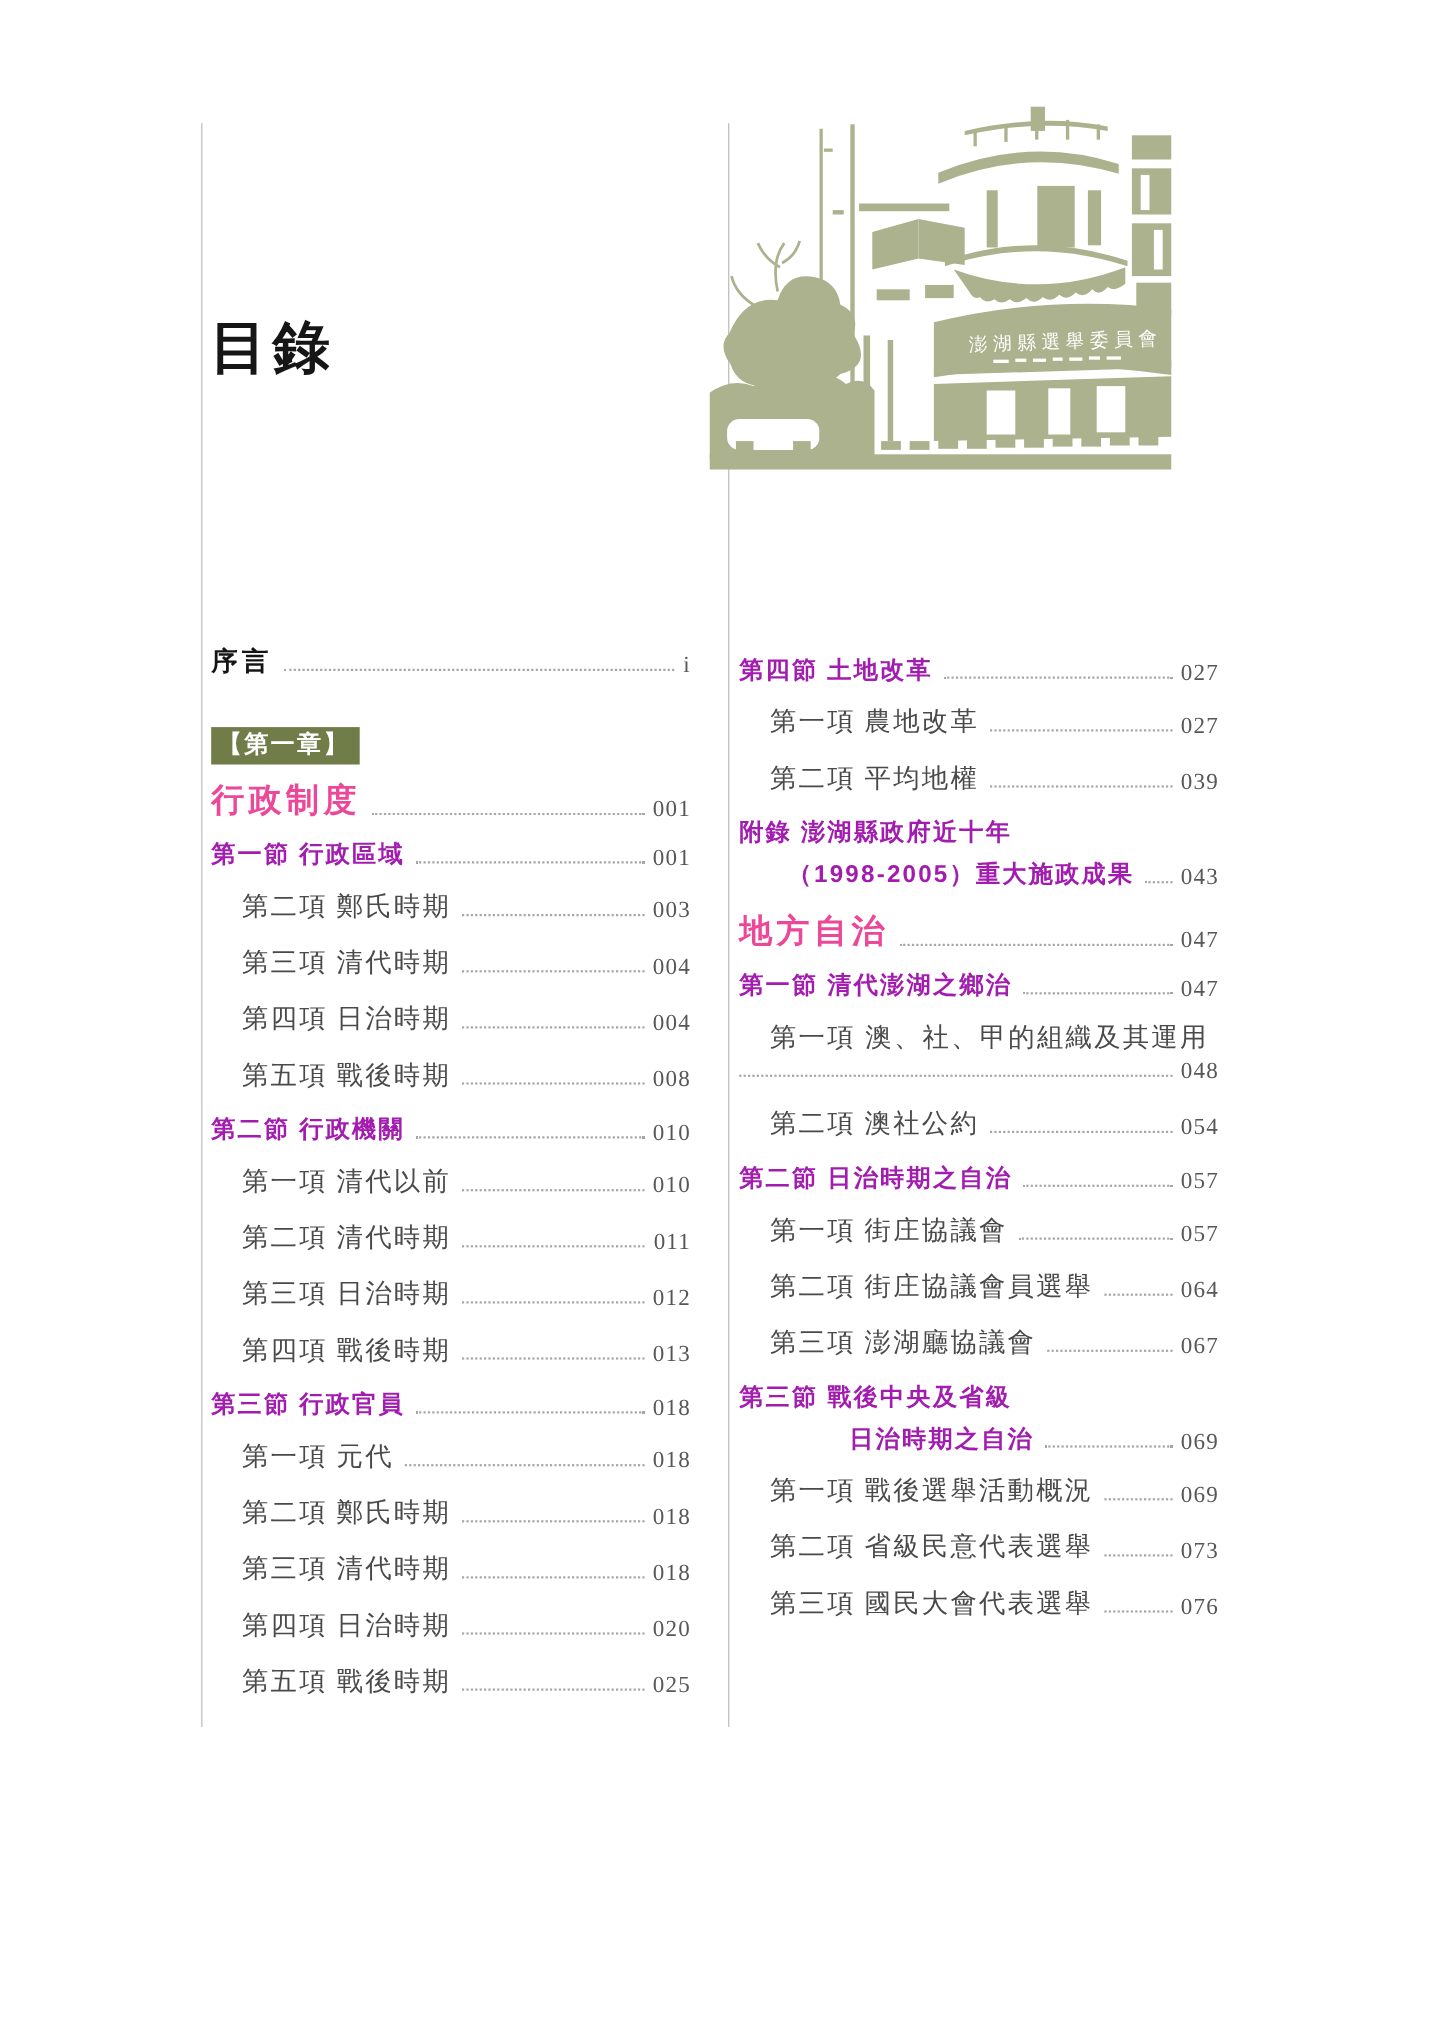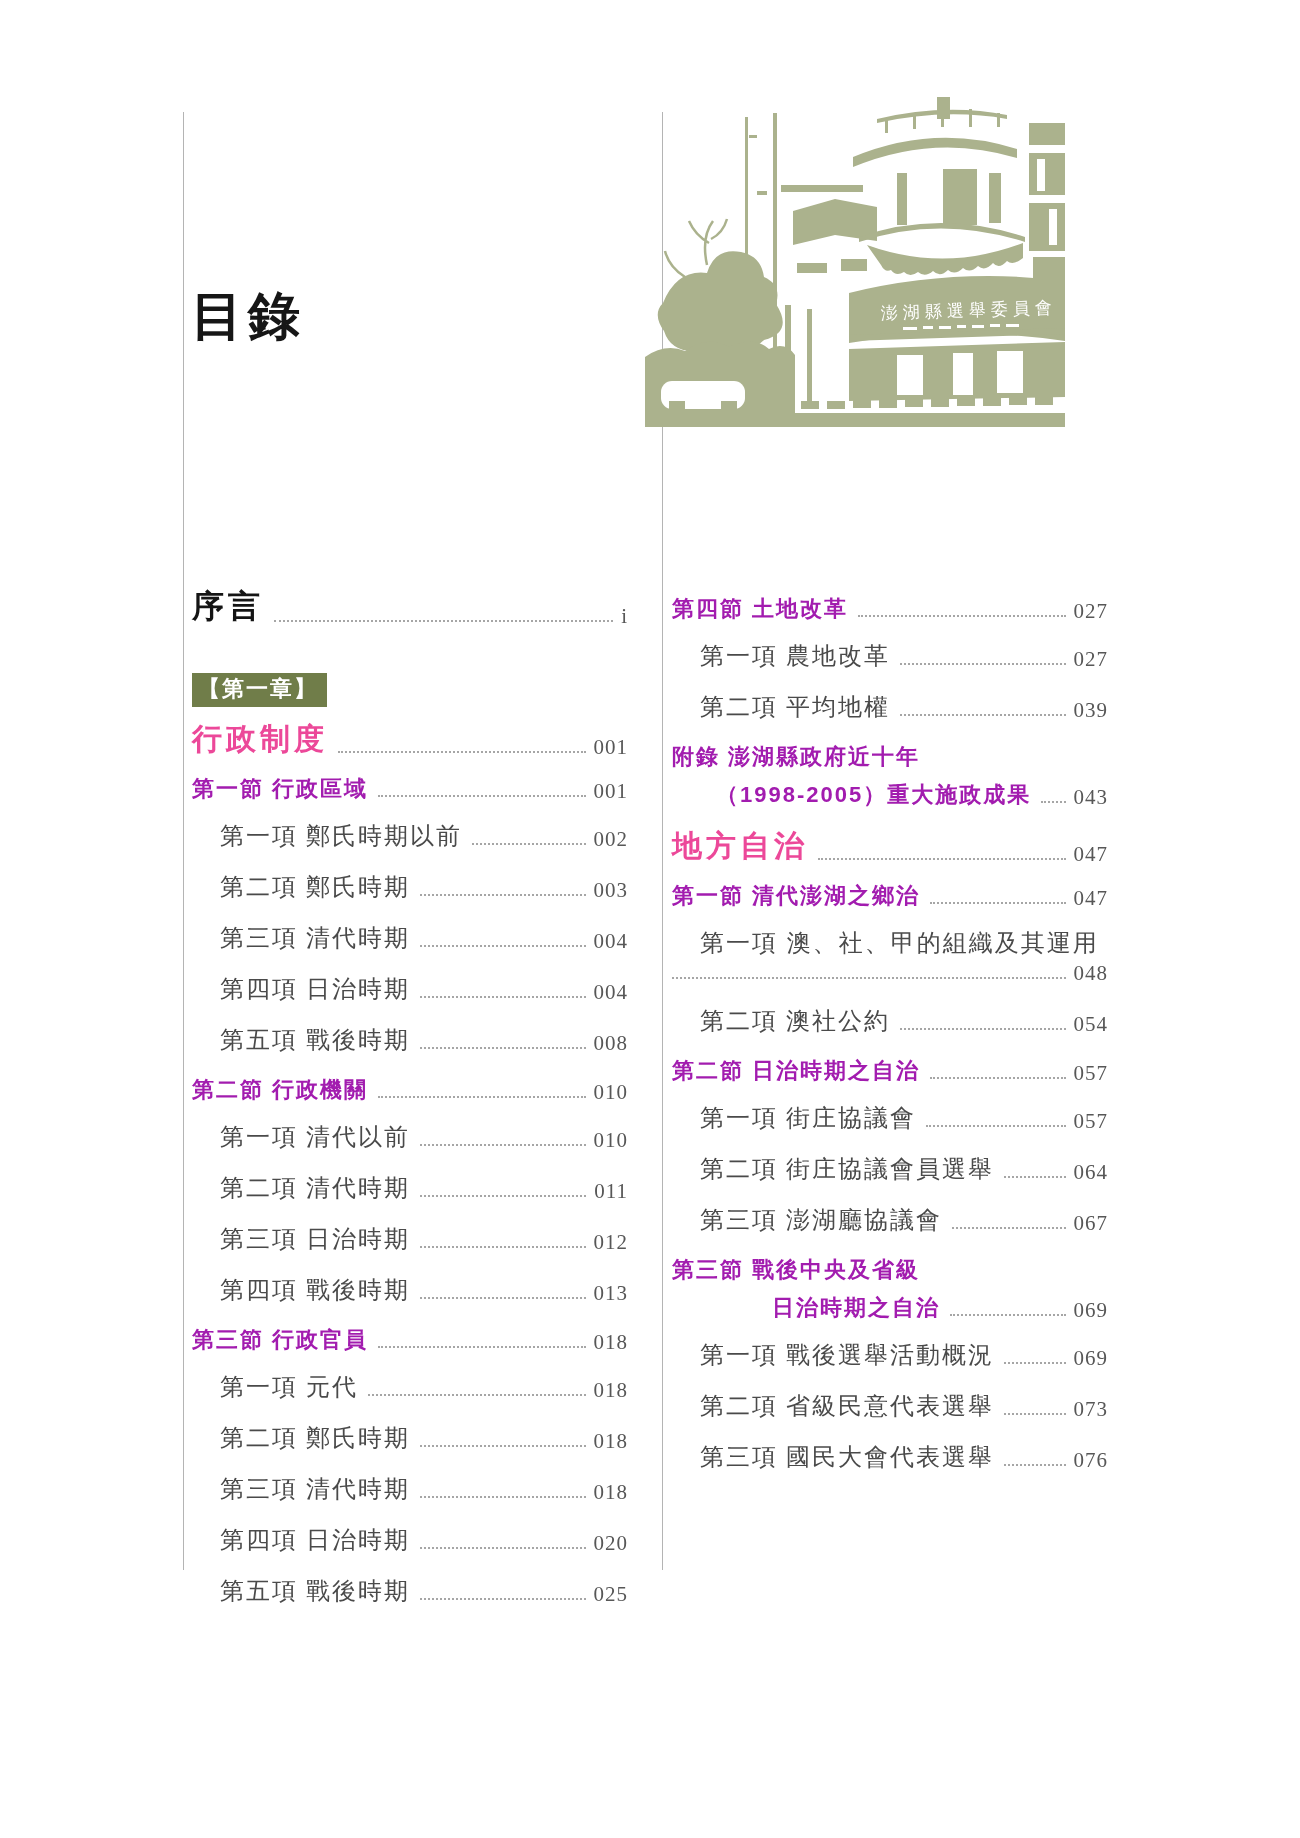--- a/index.html
+++ b/index.html
@@ -16,21 +16,21 @@
   .col{position:absolute;width:436px;z-index:2;}
   .col-left{left:192px;top:585px;}
   .col-right{left:672px;top:594px;}
 
   .row{display:flex;align-items:flex-end;}
   .lbl{white-space:nowrap;}
   .leader{flex:1 1 auto;min-width:18px;border-bottom:2px dotted #a6a6a6;margin:0 8px 7px 10px;}
   .pg{font-family:"Liberation Serif",serif;font-size:21px;color:#575757;letter-spacing:1px;line-height:1;margin-bottom:2px;}
 
   .preface{margin:0 0 44px 0;}
-  .preface .lbl{font-family:"Liberation Serif",serif;font-weight:700;font-size:32px;color:#141414;letter-spacing:4px;}
+  .preface .lbl{font-family:"Liberation Serif",serif;font-weight:700;font-size:24px;color:#141414;letter-spacing:4px;}
 
   .badge-wrap{margin:0 0 12px 0;line-height:1;}
   .badge{display:inline-block;background:#707d49;color:#ffffff;
          font-family:"Liberation Serif",serif;font-weight:700;font-size:22px;
          padding:3px 9px 5px 6px;letter-spacing:2px;line-height:1.2;}
   .badge-top-gap{margin-top:36px;}
 
   .chapter{margin:0 0 14px 0;}
   .chapter .lbl{font-family:"Liberation Sans",sans-serif;font-weight:700;font-size:30px;color:#ec4899;letter-spacing:4px;}
 
@@ -163,25 +163,20 @@
       <span class="pg">001</span>
     </div>
 
     <div class="row section">
       <span class="lbl">第一節 行政區域</span>
       <span class="leader"></span>
       <span class="pg">001</span>
     </div>
 
     <div class="row item">
-      <span class="lbl">第一項 鄭氏時期以前</span>
-      <span class="leader"></span>
-      <span class="pg">002</span>
-    </div>
-    <div class="row item">
       <span class="lbl">第二項 鄭氏時期</span>
       <span class="leader"></span>
       <span class="pg">003</span>
     </div>
     <div class="row item">
       <span class="lbl">第三項 清代時期</span>
       <span class="leader"></span>
       <span class="pg">004</span>
     </div>
     <div class="row item">

